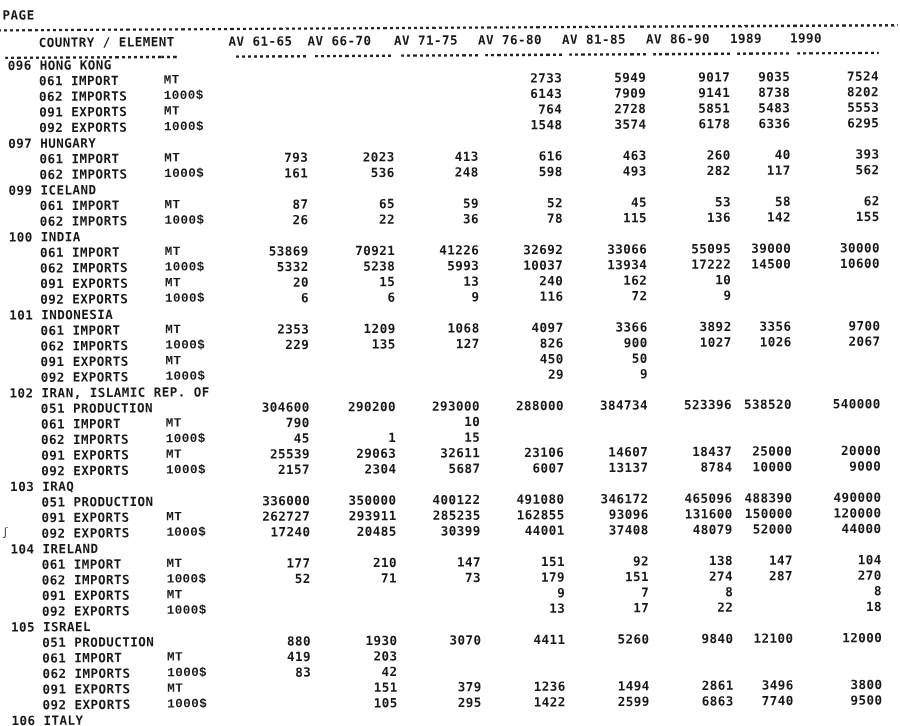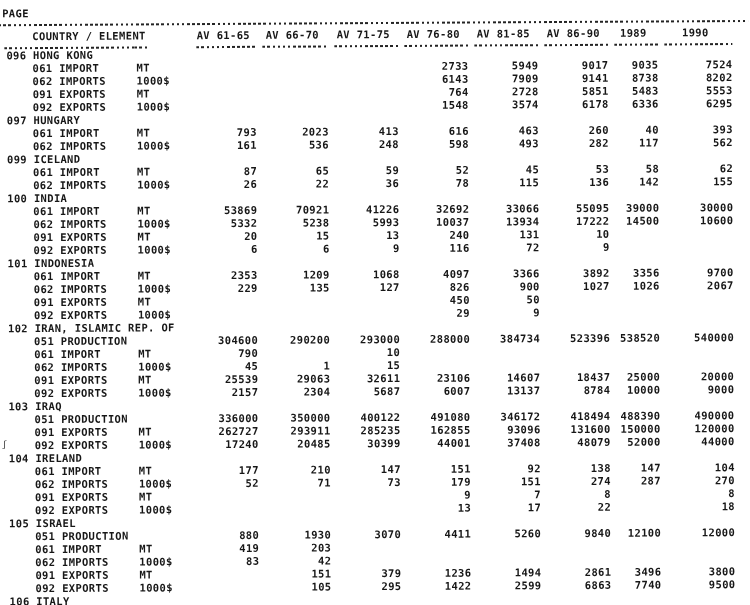--- a/index.html
+++ b/index.html
@@ -9,30 +9,30 @@
     font-size:10.5px;letter-spacing:0.35px;line-height:13px;
     overflow:hidden;position:relative;
     transform:rotate(-0.33deg);transform-origin:30% 55%;
   }
   .title-row{display:flex;justify-content:space-between;padding:6px 48px 0 4px;white-space:pre;}
   .dash-full{height:2px;margin:4px 0 3px 0;
     background:repeating-linear-gradient(90deg,#232323 0 2.6px,transparent 2.6px 5.1px);}
   table{border-collapse:collapse;table-layout:fixed;width:728px;margin-left:6px;}
   th,td{padding:0;white-space:nowrap;vertical-align:bottom;overflow:visible;}
   thead tr.hdr{height:14px;}
-  th{font-weight:700;text-align:center;font-size:10.5px;}
+  th{font-weight:700;text-align:left;font-size:10.5px;}
   th.lbl{text-align:left;padding-left:28px;}
   tr.sep{height:6px;}
   tr.sep td div{height:2px;background:repeating-linear-gradient(90deg,#232323 0 2.6px,transparent 2.6px 5.1px);}
   tr.sep td div.u{width:13px;}
   tr.sep td div.g{margin-left:6px;}
   tbody tr{height:11.75px;}
   td.country{padding-left:2px;}
   td.el{padding-left:28px;position:relative;}
-  td.unit{padding-left:2px;}
+  td.unit{padding-left:2px;font-family:Liberation Mono, monospace;}
   td.num{text-align:right;}
   .margin-mark{position:absolute;left:-5px;top:-1px;font-weight:400;font-size:9px;color:#333;}
 </style>
 </head>
 <body>
 
 <div class="sheet">
 
   <div class="title-row">
     <span>PAGE</span>
@@ -231,21 +231,21 @@
           <td class="num">14500</td>
           <td class="num">10600</td>
         </tr>
         <tr>
           <td class="el">091 EXPORTS</td>
           <td class="unit">MT</td>
           <td class="num">20</td>
           <td class="num">15</td>
           <td class="num">13</td>
           <td class="num">240</td>
-          <td class="num">131</td>
+          <td class="num">162</td>
           <td class="num">10</td>
           <td class="num"></td>
           <td class="num"></td>
         </tr>
         <tr>
           <td class="el">092 EXPORTS</td>
           <td class="unit">1000$</td>
           <td class="num">6</td>
           <td class="num">6</td>
           <td class="num">9</td>
@@ -373,21 +373,21 @@
           <td class="country" colspan="10">103 IRAQ</td>
         </tr>
         <tr>
           <td class="el">051 PRODUCTION</td>
           <td class="unit"></td>
           <td class="num">336000</td>
           <td class="num">350000</td>
           <td class="num">400122</td>
           <td class="num">491080</td>
           <td class="num">346172</td>
-          <td class="num">418494</td>
+          <td class="num">465096</td>
           <td class="num">488390</td>
           <td class="num">490000</td>
         </tr>
         <tr>
           <td class="el">091 EXPORTS</td>
           <td class="unit">MT</td>
           <td class="num">262727</td>
           <td class="num">293911</td>
           <td class="num">285235</td>
           <td class="num">162855</td>

